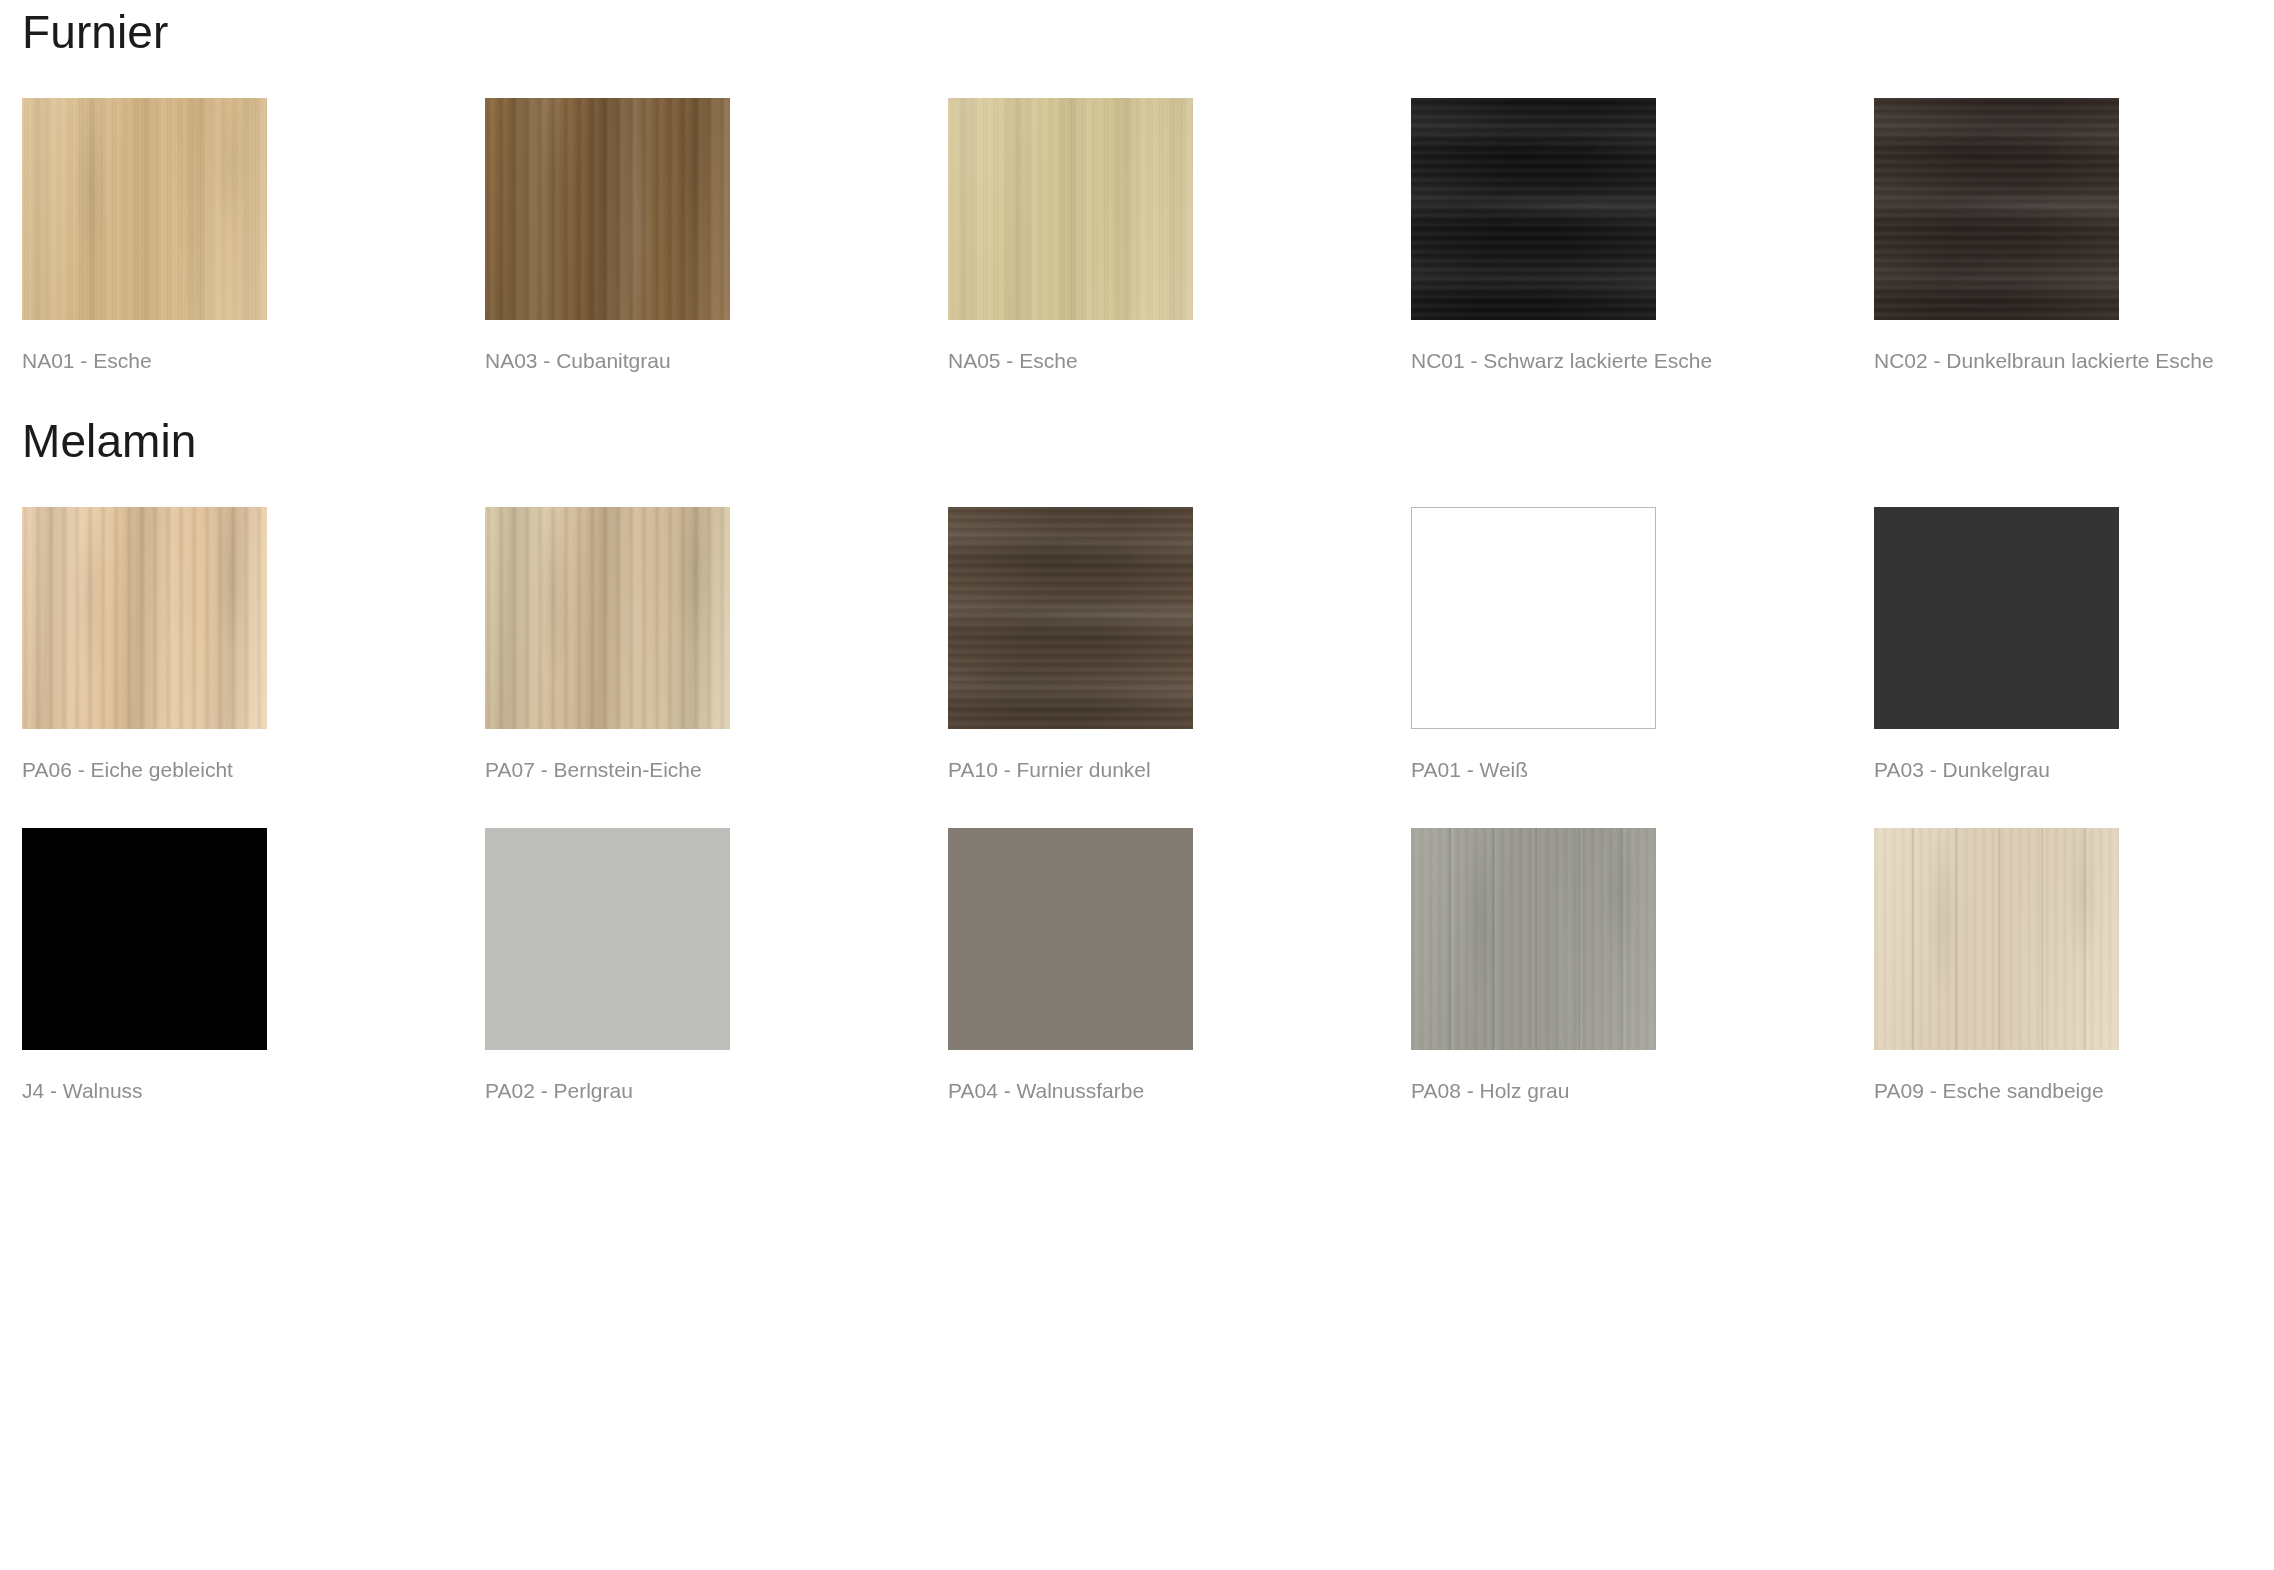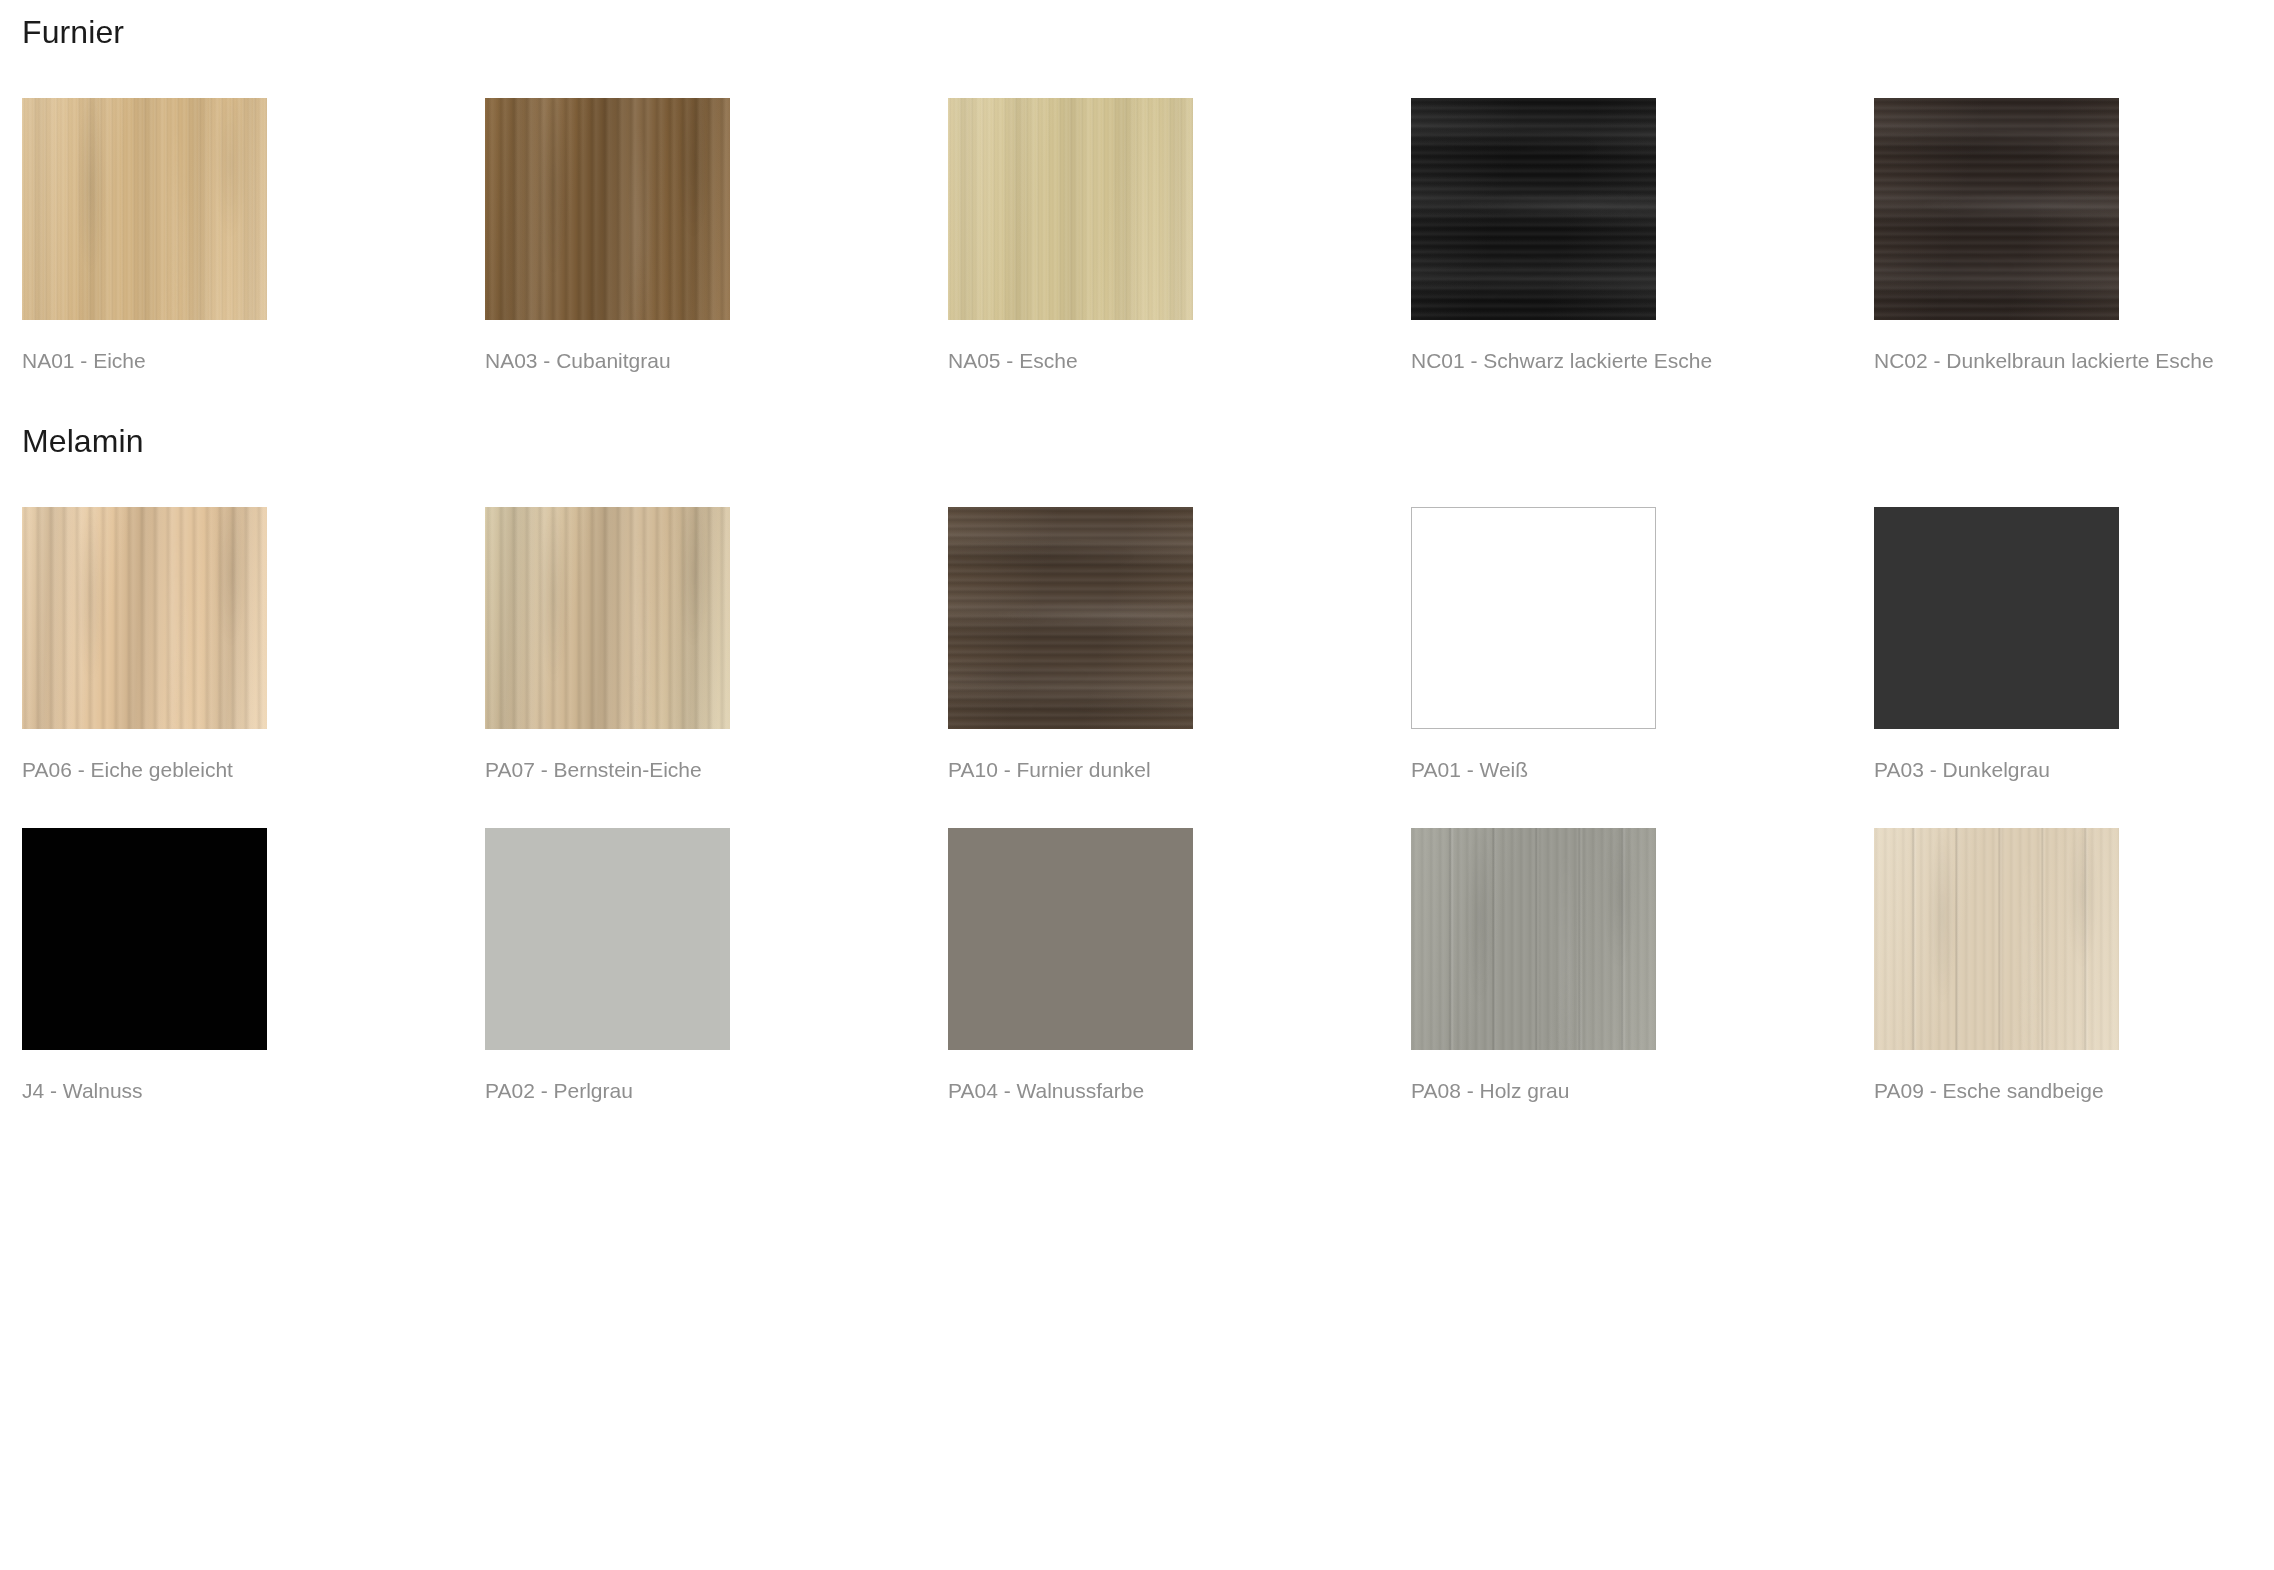--- a/index.html
+++ b/index.html
@@ -20,21 +20,21 @@
     position: relative;
     width: 2274px;
     height: 1570px;
     padding: 0;
     box-sizing: border-box;
   }
 
   .section { padding: 0; }
 
   .section-title {
-    font-size: 32px;
+    font-size: 46px;
     font-weight: 400;
     color: #1b1b1b;
     letter-spacing: 0.1px;
     margin: 0;
     padding: 0 0 0 22px;
     line-height: 40px;
   }
 
   #section-furnier { padding-top: 12px; }
   #section-melamin { padding-top: 48px; }
@@ -174,21 +174,21 @@
 <div class="page">
 
   <section class="section" id="section-furnier">
     <h2 class="section-title">Furnier</h2>
     <div class="swatch-grid" id="grid-furnier">
         <div class="swatch-cell">
           <div class="swatch-tile" style="background: linear-gradient(103deg, rgb(226, 200, 158) 0%, rgb(211, 180, 131) 38%, rgb(211, 180, 131) 62%, rgb(226, 200, 158) 100%);">
             <div class="grain v-fine"></div>
             <div class="figure v-ellipse"></div>
           </div>
-          <div class="swatch-label">NA01 - Eiche</div>
+          <div class="swatch-label">NA01 - Esche</div>
         </div>
         <div class="swatch-cell">
           <div class="swatch-tile" style="background: linear-gradient(103deg, rgb(142, 108, 66) 0%, rgb(122, 91, 54) 38%, rgb(122, 91, 54) 62%, rgb(142, 108, 66) 100%);">
             <div class="grain v-broad"></div>
             <div class="figure v-ellipse"></div>
           </div>
           <div class="swatch-label">NA03 - Cubanitgrau</div>
         </div>
         <div class="swatch-cell">
           <div class="swatch-tile" style="background: linear-gradient(103deg, rgb(222, 208, 165) 0%, rgb(210, 195, 146) 38%, rgb(210, 195, 146) 62%, rgb(222, 208, 165) 100%);">

